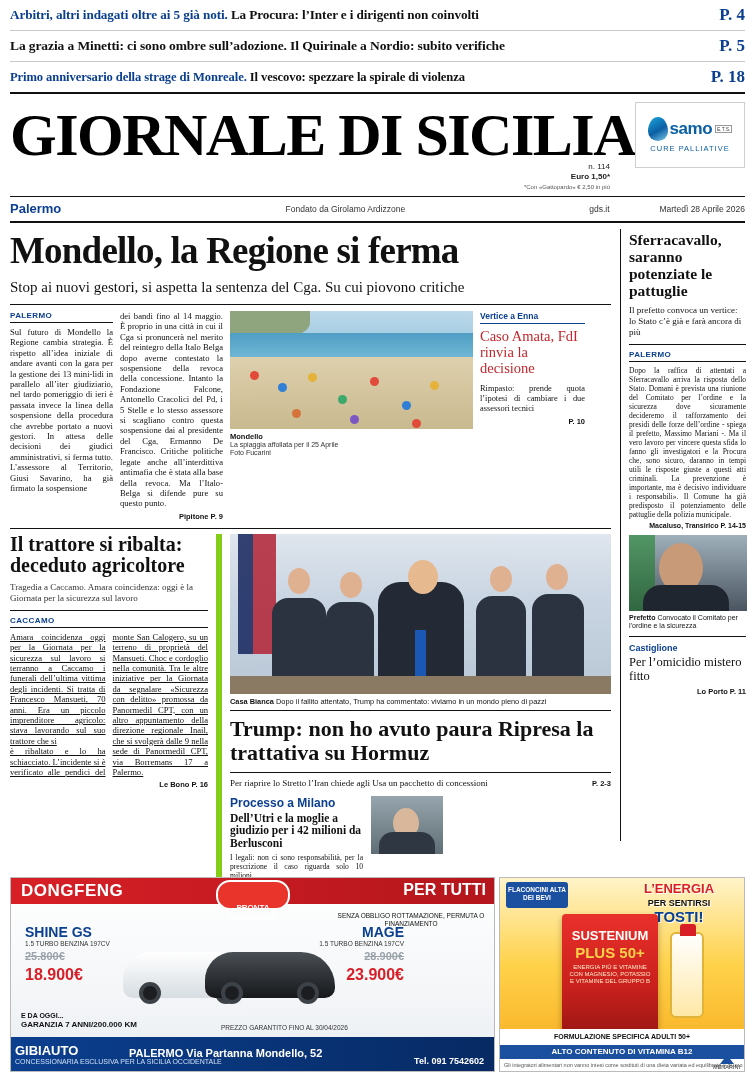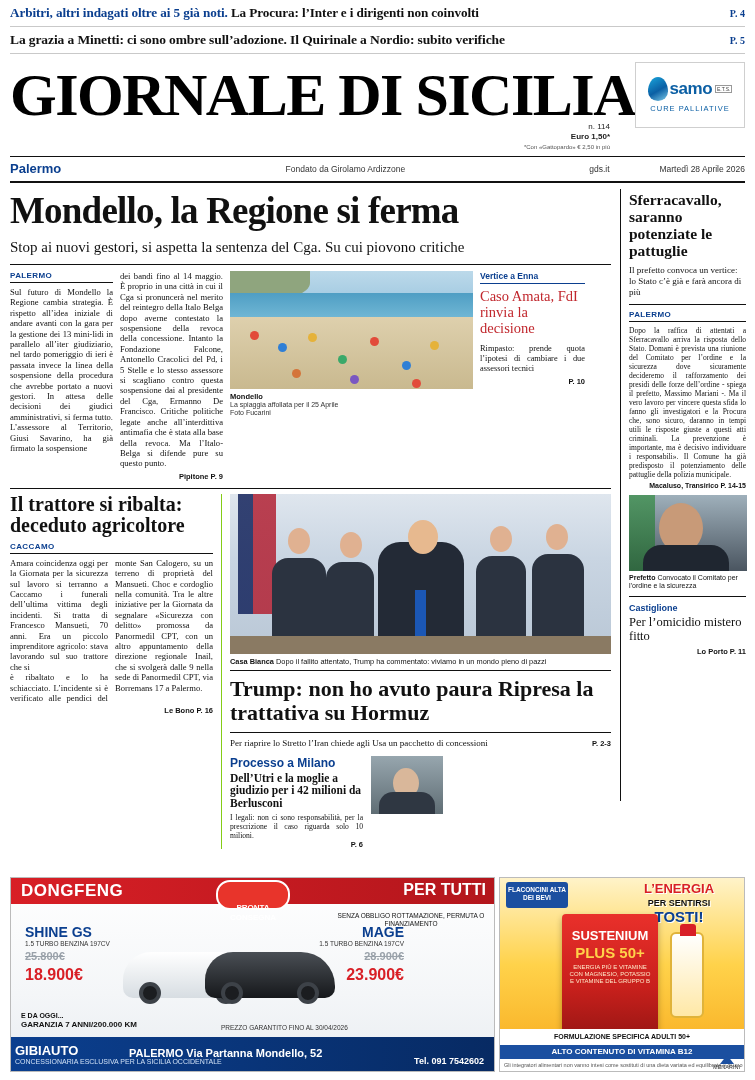--- a/index.html
+++ b/index.html
@@ -27,21 +27,21 @@
   .strip-text {
     font-family: "Liberation Serif", serif;
     font-weight: bold;
     font-size: 13.2px;
     letter-spacing: -0.1px;
     color: #111;
   }
   .strip-text .hl { color: #0b3f8f; }
   .strip-page {
     font-weight: bold;
-    font-size: 10px;
+    font-size: 17px;
     color: #0b3f8f;
     white-space: nowrap;
     padding-left: 12px;
   }
   .strip-row.r2 .strip-text { font-size: 13.5px; }
   .strip-row.r3 { border-bottom: 2px solid #111; }
   .strip-row.r3 .strip-text { font-size: 12.6px; }
 
   
   .masthead {
@@ -226,32 +226,32 @@
   }
   .enna-page {
     font-family: "Liberation Sans", sans-serif;
     font-size: 7.5px; font-weight: bold; text-align: right; margin-top: 3px;
   }
 
   .hr-black { border-top: 1px solid #111; margin: 7px 0 5px 0; }
 
   
   .middle { display: flex; gap: 8px; }
-  .mid-left { width: 213px; border-right: 1px solid #84cc16; padding-right: 8px; }
+  .mid-left { width: 213px; border-right: 6px solid #84cc16; padding-right: 8px; }
   .mid-right { width: 381px; }
   h2.sec-title {
     font-family: "Liberation Serif", serif;
     font-weight: bold; font-size: 20px; line-height: 21px; margin: 0 0 6px 0;
   }
   .sec-sub {
     font-family: "Liberation Serif", serif;
     font-size: 9px; line-height: 11px; color: #333;
     border-bottom: 1px solid #111; padding-bottom: 6px; margin-bottom: 5px;
   }
-  .two-col { column-count: 2; column-gap: 7px; }
+  .two-col { column-count: 2; column-gap: 7px; text-decoration: underline; }
 
   .att-head {
     font-family: "Liberation Sans", sans-serif;
     font-weight: bold; font-size: 10px; color: #0b3f8f;
     border-bottom: 1px solid #0b3f8f; padding-bottom: 3px; margin-bottom: 5px;
   }
   .trump-photo {
     width: 381px; height: 160px;
     background: linear-gradient(180deg,#dfe6ee 0%,#c9d5e2 40%,#b9c7d6 100%);
     position: relative; overflow: hidden;
@@ -548,20 +548,24 @@
 <div class="page">
 
   <div class="topstrip">
     <div class="strip-row r1">
       <div class="strip-text"><span class="hl">Arbitri, altri indagati oltre ai 5 già noti.</span><span> La Procura: l’Inter e i dirigenti non coinvolti</span></div>
       <div class="strip-page">P. 4</div>
     </div>
     <div class="strip-row r2">
       <div class="strip-text"><span>La grazia a Minetti: ci sono ombre sull’adozione.</span><span> Il Quirinale a Nordio: subito verifiche</span></div>
       <div class="strip-page">P. 5</div>
+    </div>
+    <div class="strip-row r3">
+      <div class="strip-text"><span class="hl">Primo anniversario della strage di Monreale.</span><span> Il vescovo: spezzare la spirale di violenza</span></div>
+      <div class="strip-page">P. 18</div>
     </div>
   </div>
 
   <div class="masthead">
     <div class="logo">GIORNALE DI SICILIA</div>
     <div class="adbox">
       <div class="samo">
         <div class="swirl"></div>
         <div class="samo-word">samo</div>
         <div class="etsmall">E.T.S.</div>
@@ -626,20 +630,21 @@
           <div class="enna-page">P. 10</div>
         </div>
       </div>
 
       <div class="hr-black"></div>
 
       <div class="middle">
 
         <div class="mid-left">
           <h2 class="sec-title">Il trattore si ribalta: deceduto agricoltore</h2>
+          <div class="sec-sub">Tragedia a Caccamo. Amara coincidenza: oggi è la Giornata per la sicurezza sul lavoro</div>
           <div class="kicker">CACCAMO</div>
           <div class="two-col">
             <div class="body-text">Amara coincidenza oggi per la Giornata per la sicurezza sul lavoro si terranno a Caccamo i funerali dell’ultima vittima degli incidenti. Si tratta di Francesco Mansueti, 70 anni. Era un piccolo imprenditore agricolo: stava lavorando sul suo trattore che si</div>
             <div class="body-text">è ribaltato e lo ha schiacciato. L’incidente si è verificato alle pendici del monte San Calogero, su un terreno di proprietà del Mansueti. Choc e cordoglio nella comunità. Tra le altre iniziative per la Giornata da segnalare «Sicurezza con delitto» promossa da Panormedil CPT, con un altro appuntamento della direzione regionale Inail, che si svolgerà dalle 9 nella sede di Panormedil CPT, via Borremans 17 a Palermo.</div>
           </div>
           <div class="byline">Le Bono P. 16</div>
         </div>
 
         <div class="mid-right">
           <div class="trump-photo">

